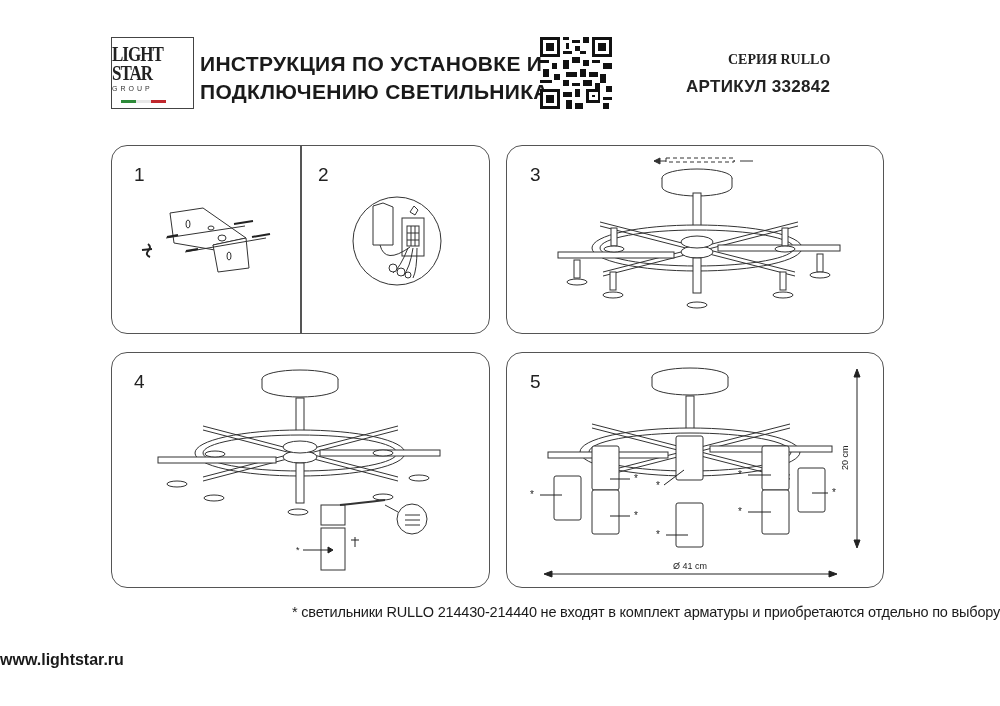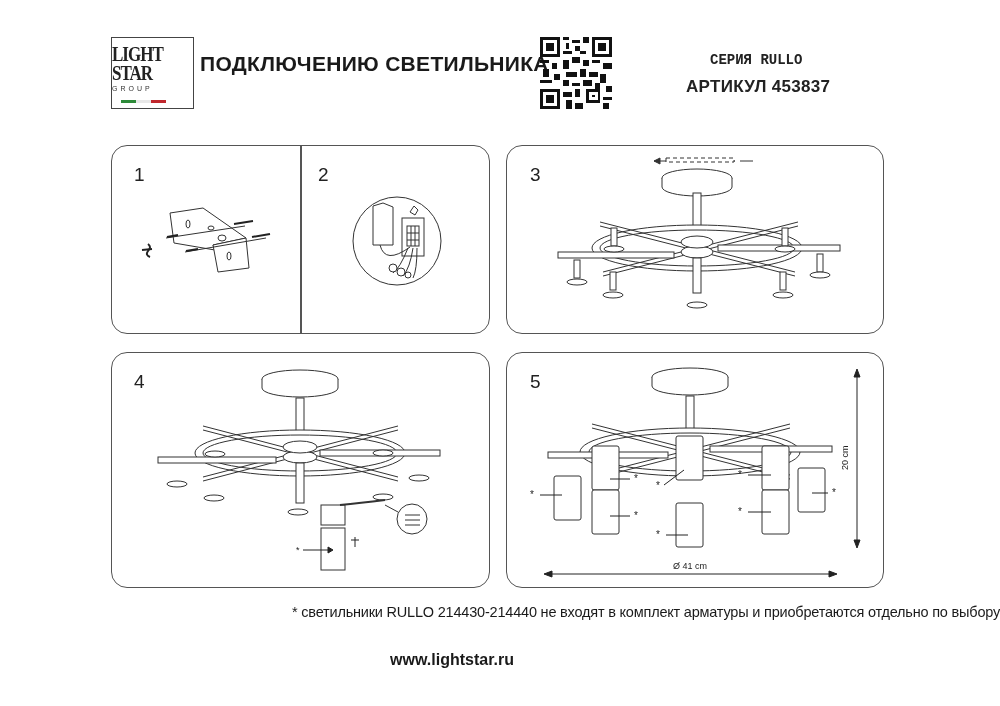--- a/index.html
+++ b/index.html
@@ -7,44 +7,45 @@
   .abs{position:absolute;}
   .logo{left:111px;top:37px;width:83px;height:72px;border:1px solid #444;box-sizing:border-box;}
   .logo .l1,.logo .l2{font-family:"Liberation Serif",serif;font-weight:bold;font-size:17px;line-height:15px;letter-spacing:-1px;transform:scaleY(1.25);display:block;color:#222;}
   .logo .l1{margin-top:9px;}
   .logo .l2{margin-top:4px;}
   .logo .g{font-family:"Liberation Sans",sans-serif;font-size:7px;letter-spacing:3px;margin-top:4px;display:block;color:#333;}
   .flag{position:absolute;left:9px;top:62px;width:45px;height:3px;display:flex;}
   .flag span{flex:1;}
   .title{left:200px;top:50px;font-family:"Liberation Sans",sans-serif;font-weight:bold;font-size:21px;line-height:28px;letter-spacing:0.3px;color:#1a1a1a;}
   .qr{left:540px;top:37px;width:72px;height:72px;}
-  .series{left:710px;top:52px;font-family:Liberation Mono, monospace;font-weight:bold;font-size:14px;color:#222;}
+  .series{left:728px;top:52px;font-family:Liberation Serif, serif;font-weight:bold;font-size:14px;color:#222;}
   .article{left:686px;top:77px;font-family:"Liberation Sans",sans-serif;font-weight:bold;font-size:17px;color:#222;letter-spacing:0.3px;}
   .panel{position:absolute;border:1.5px solid #555;border-radius:16px;box-sizing:border-box;}
   .divider{position:absolute;width:1.5px;background:#555;}
   .step{position:absolute;font-family:"Liberation Sans",sans-serif;font-size:19px;color:#222;}
   .note{left:0;width:1000px;top:604px;text-align:right;font-family:"Liberation Sans",sans-serif;font-size:14.5px;color:#1a1a1a;letter-spacing:-0.2px;}
-  .url{left:0;width:904px;top:651px;text-align:center;font-family:"Liberation Sans",sans-serif;font-weight:bold;font-size:16px;color:#1a1a1a;}
+  .url{left:0;width:904px;top:651px;font-family:"Liberation Sans",sans-serif;font-weight:bold;font-size:16px;color:#1a1a1a;}
   svg{position:absolute;overflow:visible;}
 </style>
 </head>
 <body>
 
 <div class="abs logo">
   <span class="l1">LIGHT</span>
   <span class="l2">STAR</span>
   <span class="g">GROUP</span>
   <div class="flag">
     <span style="background:#2e8b3a"></span>
       <span style="background:#e8e8e8"></span>
       <span style="background:#c0272d"></span>
   </div>
 </div>
 
 <div class="abs title">
+  <div>ИНСТРУКЦИЯ ПО УСТАНОВКЕ И</div>
   <div>ПОДКЛЮЧЕНИЮ СВЕТИЛЬНИКА</div>
 </div>
 
 <svg class="qr" viewBox="0 0 25 25" width="72" height="72" shape-rendering="crispEdges">
   <g fill="#111">
     <rect x="0" y="0" width="7" height="7"></rect>
       <rect x="1" y="1" width="5" height="5" fill="#fff"></rect>
       <rect x="2" y="2" width="3" height="3"></rect>
     <rect x="18" y="0" width="7" height="7"></rect>
       <rect x="19" y="1" width="5" height="5" fill="#fff"></rect>
@@ -84,21 +85,21 @@
       <rect x="17" y="19" width="3" height="3" fill="#fff"></rect>
       <rect x="18" y="20" width="1" height="1"></rect>
     <rect x="9" y="22" width="2" height="3"></rect>
       <rect x="12" y="23" width="3" height="2"></rect>
       <rect x="22" y="21" width="3" height="1"></rect>
       <rect x="22" y="23" width="2" height="2"></rect>
   </g>
 </svg>
 
 <div class="abs series">СЕРИЯ RULLO</div>
-<div class="abs article">АРТИКУЛ 453837</div>
+<div class="abs article">АРТИКУЛ 332842</div>
 
 <div class="panel" style="left:111px;top:145px;width:379px;height:189px;"></div>
 <div class="divider" style="left:300px;top:145px;height:189px;"></div>
 <div class="panel" style="left:506px;top:145px;width:378px;height:189px;"></div>
 <div class="panel" style="left:111px;top:352px;width:379px;height:236px;"></div>
 <div class="panel" style="left:506px;top:352px;width:378px;height:236px;"></div>
 
 <div class="step" style="left:134px;top:164px;">1</div>
 <div class="step" style="left:318px;top:164px;">2</div>
 <div class="step" style="left:530px;top:164px;">3</div>

